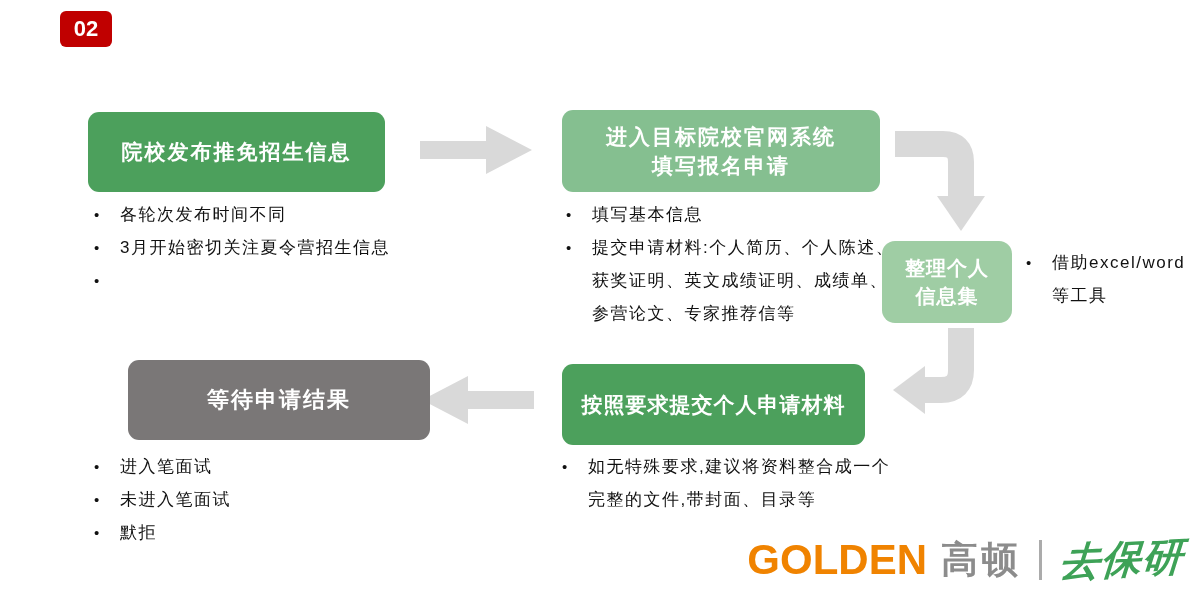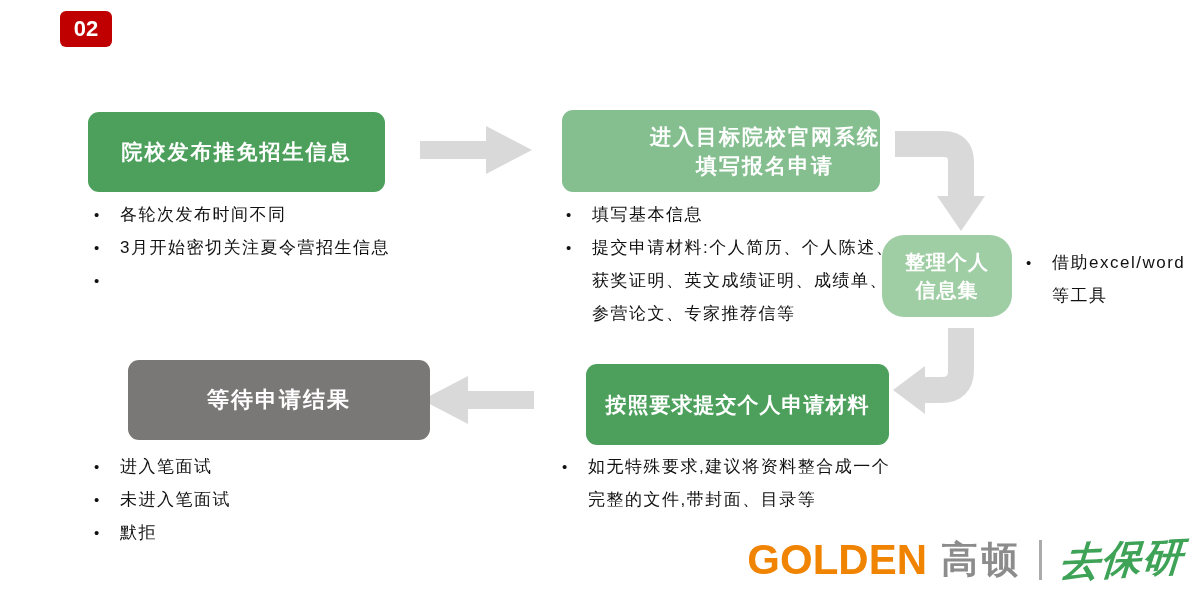--- a/index.html
+++ b/index.html
@@ -23,22 +23,22 @@
   .page-title { font-size: 28px; font-weight: bold; letter-spacing: 2px; color: #111; }
 
   
   .flow-box {
     position: absolute; border-radius: 11px;
     display: flex; align-items: center; justify-content: center;
     color: #ffffff; font-weight: bold; text-align: center;
     line-height: 1.4;
   }
   .box1 { left: 88px;  top: 112px; width: 297px; height: 80px; font-size: 21px; letter-spacing: 2px; align-items: center; }
-  .box2 { left: 562px; top: 110px; width: 318px; height: 82px; font-size: 21px; letter-spacing: 2px; justify-content: flex-end; }
-  .boxc { left: 882px; top: 235px; width: 130px; height: 82px; font-size: 20px; letter-spacing: 1px; border-radius: 22px; }
+  .box2 { left: 562px; top: 110px; width: 318px; height: 82px; font-size: 21px; letter-spacing: 2px; }
+  .boxc { left: 882px; top: 241px; width: 130px; height: 82px; font-size: 20px; letter-spacing: 1px; border-radius: 13px; }
   .box3 { left: 562px; top: 364px; width: 303px; height: 81px; font-size: 21px; letter-spacing: 1px; }
   .box4 { left: 88px;  top: 360px; width: 302px; height: 80px; font-size: 22px; letter-spacing: 2px; margin-left: 40px; }
 
   
   .blist { position: absolute; font-size: 17px; letter-spacing: 1.5px; color: #111; }
   .blist .li { display: flex; align-items: flex-start; line-height: 33px; }
   .blist .dot { width: 30px; flex: 0 0 30px; text-align: left; padding-left: 4px; font-size: 15px; }
   .list1 { left: 90px;  top: 198px; width: 330px; }
   .list2 { left: 562px; top: 198px; width: 340px; }
   .listc { left: 1022px; top: 246px; width: 170px; }
@@ -125,21 +125,21 @@
       <span class="dot">•</span>
       <span class="li-text">借助excel/word等工具</span>
     </div>
   </div>
 
   <svg class="arrow a-elbow2" width="110" height="105" viewBox="0 0 110 105">
     <path d="M 76 0 L 76 42 Q 76 62 56 62 L 40 62" fill="none" stroke-width="26" style="stroke: rgb(217, 217, 217);"></path>
     <polygon points="8,62 40,38 40,86" style="fill: rgb(217, 217, 217);"></polygon>
   </svg>
 
-  <div class="flow-box box3" style="background-color: rgb(76, 160, 92); margin-left: 24px;">
+  <div class="flow-box box3" style="background-color: rgb(76, 160, 92);">
     <span>按照要求提交个人申请材料</span>
   </div>
 
   <div class="blist list3">
     <div class="li">
       <span class="dot">•</span>
       <span class="li-text">如无特殊要求,建议将资料整合成一个完整的文件,带封面、目录等</span>
     </div>
   </div>
 

